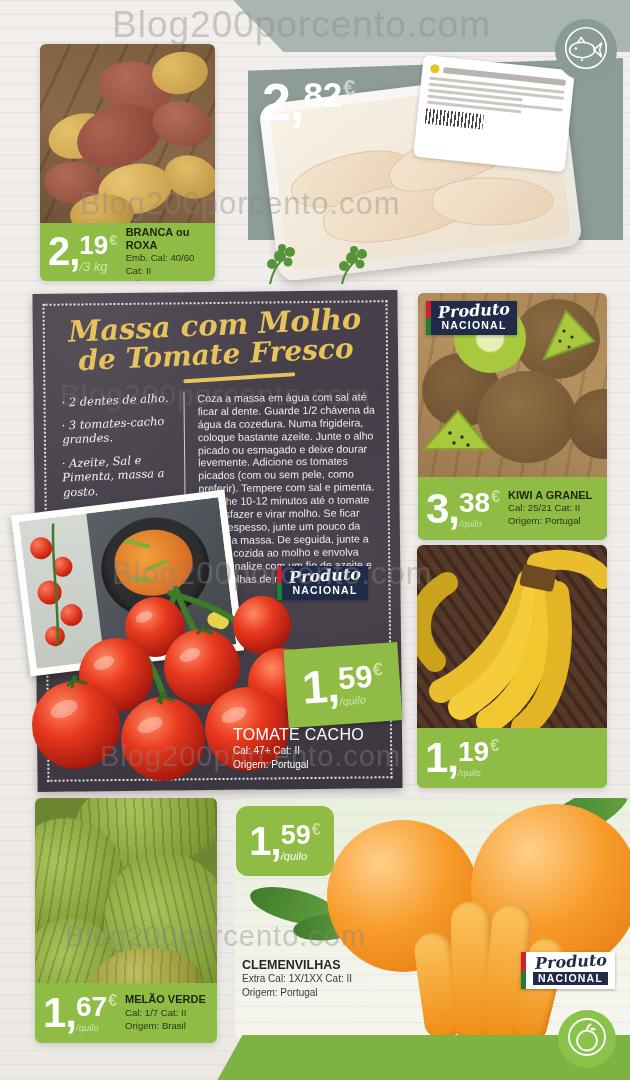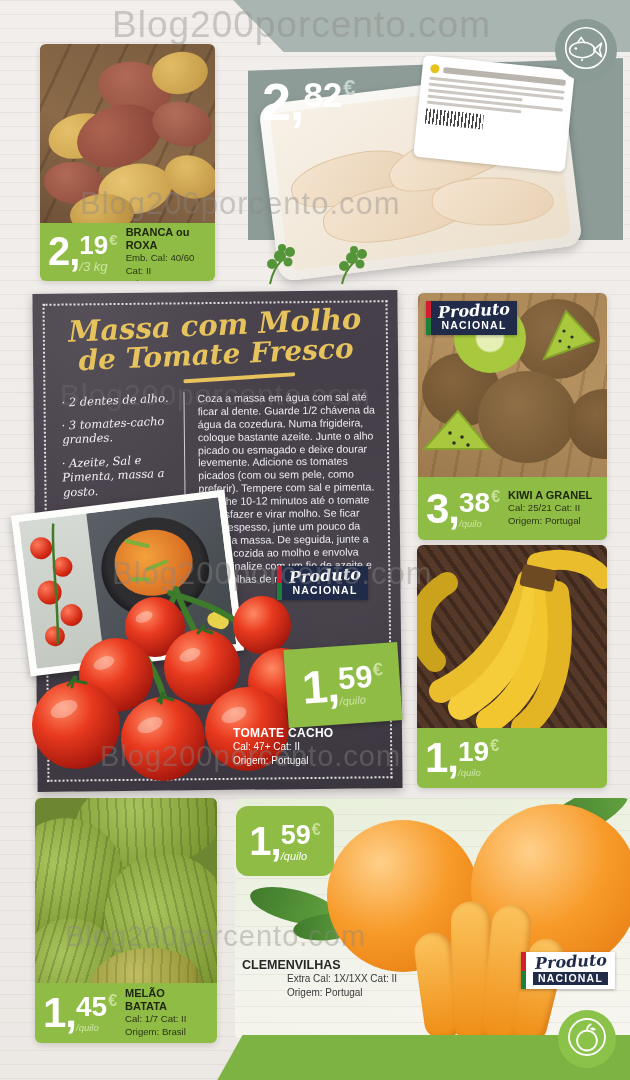--- a/index.html
+++ b/index.html
@@ -82,21 +82,21 @@
   .pasta{position:absolute;left:22px;top:24px;width:78px;height:66px;border-radius:48% 52% 50% 50%;
       background:radial-gradient(circle at 40% 40%,#f3a23c,#d96f23 70%,#b4511a);}
   .pasta i{position:absolute;background:#7fae3a;border-radius:2px;}
   .lemon{position:absolute;right:4px;bottom:18px;width:22px;height:16px;border-radius:50% 50% 8px 8px;
       background:#e8d34b;transform:rotate(25deg);}
   
   .ribbon{left:286px;top:646px;width:114px;height:78px;background:#8fbc45;
       transform:rotate(-4deg);z-index:4;display:flex;align-items:center;justify-content:center;
       box-shadow:0 2px 5px rgba(0,0,0,.25);}
   .tomate-text{left:233px;top:726px;z-index:5;color:#fff;}
-  .tomate-text .tname{font-weight:700;font-size:12px;letter-spacing:.3px;}
+  .tomate-text .tname{font-weight:400;font-size:16px;letter-spacing:.3px;}
   .tomate-text .tinfo{font-size:10px;line-height:1.4;font-weight:500;}
   
   .photo{position:relative;overflow:hidden;}
   .leaf{position:absolute;background:linear-gradient(100deg,#3f7a2b,#64a341);border-radius:50% 50%;}
   .orange{position:absolute;border-radius:50%;
       background:radial-gradient(circle at 35% 28%,#ffd08a 0%,#f79a28 48%,#e2770f 100%);}
   .lobe{background:linear-gradient(180deg,#fbc45e,#ef8d15);border-radius:20px 20px 17px 17px;
       box-shadow:inset -3px 0 5px rgba(190,90,5,.45);}
   .melon{position:absolute;border-radius:50%;
       background:
@@ -126,21 +126,21 @@
   
   .green-band{left:0;top:1035px;width:630px;height:45px;background:#7cb342;z-index:4;
       clip-path:polygon(38.5% 0,100% 0,100% 100%,34.5% 100%);}
   .apple-badge{left:558px;top:1010px;width:58px;height:58px;border-radius:50%;background:#8bc34a;
       z-index:6;display:flex;align-items:center;justify-content:center;}
   
   .clem-tag{position:absolute;left:1px;top:8px;width:98px;height:70px;background:#8fbc45;
       border-radius:12px;display:flex;align-items:center;justify-content:center;z-index:5;}
   .clem-text{position:absolute;left:7px;top:160px;z-index:5;}
   .clem-text .cname{font-weight:800;font-size:12.5px;color:#262626;}
-  .clem-text .cinfo{font-size:10px;color:#3a3a3a;line-height:1.4;font-weight:500;margin-left:45px;}
+  .clem-text .cinfo{font-size:10px;color:#3a3a3a;line-height:1.4;font-weight:500;}
 </style>
 </head>
 <body>
 
 <div id="page">
 
   <div class="abs sage-band"></div>
   <div class="abs sage-rect"></div>
 
   <div class="abs fish-badge">
@@ -436,28 +436,28 @@
       <div class="melon" style="left:-30px;top:20px;width:120px;height:130px;transform:rotate(4deg);"></div>
       <div class="melon" style="left:70px;top:54px;width:130px;height:150px;transform:rotate(-18deg);"></div>
       <div class="melon" style="left:-16px;top:120px;width:100px;height:110px;transform:rotate(12deg);"></div>
       <div class="melon" style="left:56px;top:150px;width:110px;height:70px;transform:rotate(-4deg);background:repeating-linear-gradient(95deg, rgba(70,70,10,.2) 0 2px, transparent 2px 9px),radial-gradient(circle at 40% 35%,#c0bd62,#9a9a3c 70%,#6f7626 100%);"></div>
     </div>
     <div class="gbox" style="height:60px;">
       <div class="price">
         <span class="p-main" style="font-size:42px;">1,</span>
         <span class="p-side">
             <span class="p-row">
-          <span style="font-size:28px;">45</span>
+          <span style="font-size:28px;">67</span>
           <span class="p-eur" style="font-size:16px;">€</span>
         </span>
         <span class="p-unit" style="font-size:9.5px;">/quilo</span>
           </span>
       </div>
       <div style="width:92px;">
-        <div class="pname">MELÃO BATATA</div>
+        <div class="pname">MELÃO VERDE</div>
         <div class="pinfo">Cal: 1/7 Cat: II</div>
         <div class="pinfo">Origem: Brasil</div>
       </div>
     </div>
   </div>
 
   <div class="abs" style="left:235px;top:798px;width:395px;height:242px;overflow:hidden;border-radius:6px;z-index:2;background:linear-gradient(170deg,#e7efd9 0%,#f2f3ea 55%,#f7f5ef 100%);">
     <div style="position:absolute;inset:0;background:repeating-linear-gradient(180deg, rgba(200,195,185,.25) 0 1px, transparent 1px 16px);"></div>
     <div class="leaf" style="left:14px;top:92px;width:92px;height:32px;transform:rotate(14deg);"></div>
     <div class="leaf" style="left:58px;top:116px;width:70px;height:26px;transform:rotate(-6deg);"></div>

